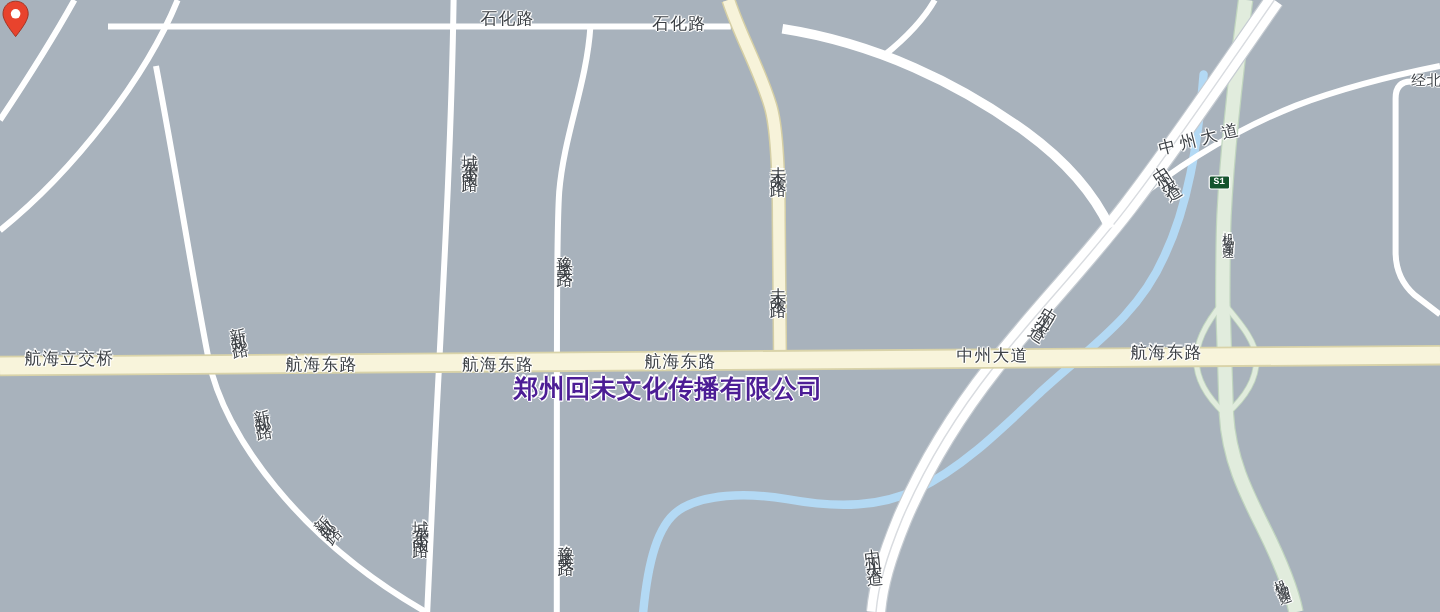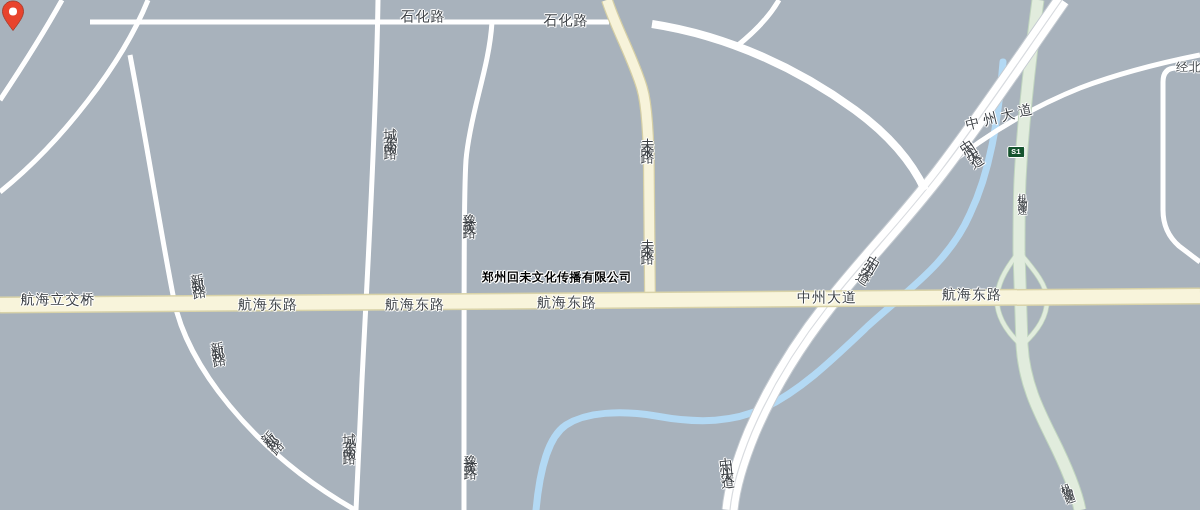--- a/index.html
+++ b/index.html
@@ -29,22 +29,23 @@
     position:absolute; transform:translate(-50%,-50%);
     color:#3c4045; font-size:14px; letter-spacing:1px; white-space:nowrap; line-height:1;
     text-shadow:-1px 0 0 rgba(255,255,255,.95),1px 0 0 rgba(255,255,255,.95),
                 0 -1px 0 rgba(255,255,255,.95),0 1px 0 rgba(255,255,255,.95),
                 1px 1px 0 rgba(255,255,255,.8),-1px -1px 0 rgba(255,255,255,.8);
   }
   .lv{writing-mode:vertical-rl; text-orientation:upright; letter-spacing:6px;}
   .sm{font-size:10px; letter-spacing:4px;}
   .edge{transform:none;}
   .company{
-    font-size:12px; font-weight:bold; color:#000000; letter-spacing:0.5px;
+    font-size:21px; font-weight:bold; color:#4c1d95; letter-spacing:0.5px;
     text-shadow:-1px 0 0 #fff,1px 0 0 #fff,0 -1px 0 #fff,0 1px 0 #fff,1px 1px 0 #fff,-1px -1px 0 #fff;
+    margin-top:48px;
   }
   .shield{
     position:absolute; transform:translate(-50%,-50%);
     background:#14532d; color:#ffffff; font-size:8px; font-weight:bold; line-height:1;
     padding:1px 3px; border:1px solid #ffffff; border-radius:2px;
   }
   .pin{position:absolute; left:556px; top:237px;}
 </style>
 </head>
 <body>

